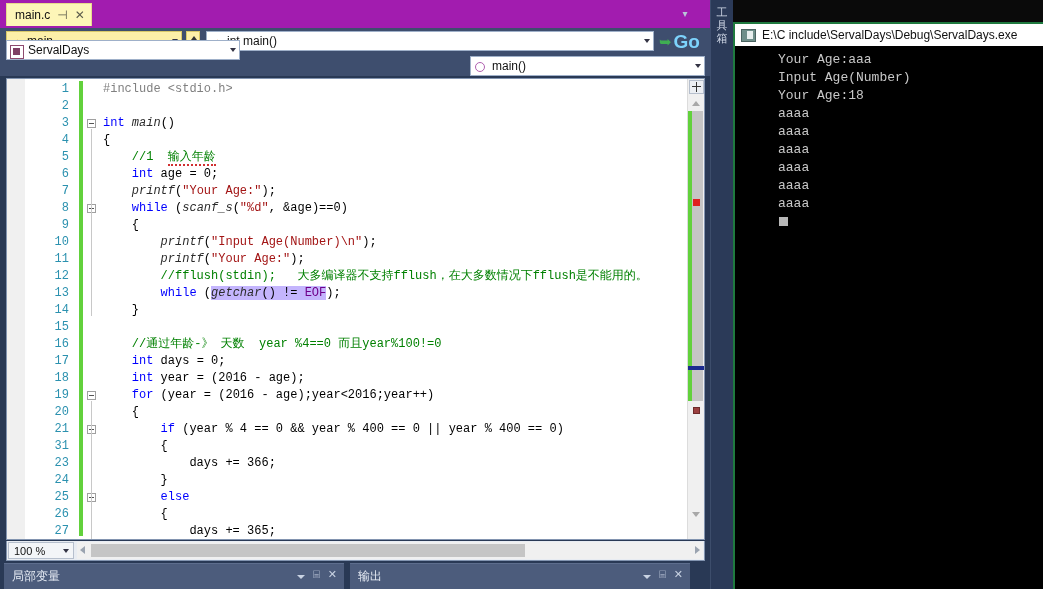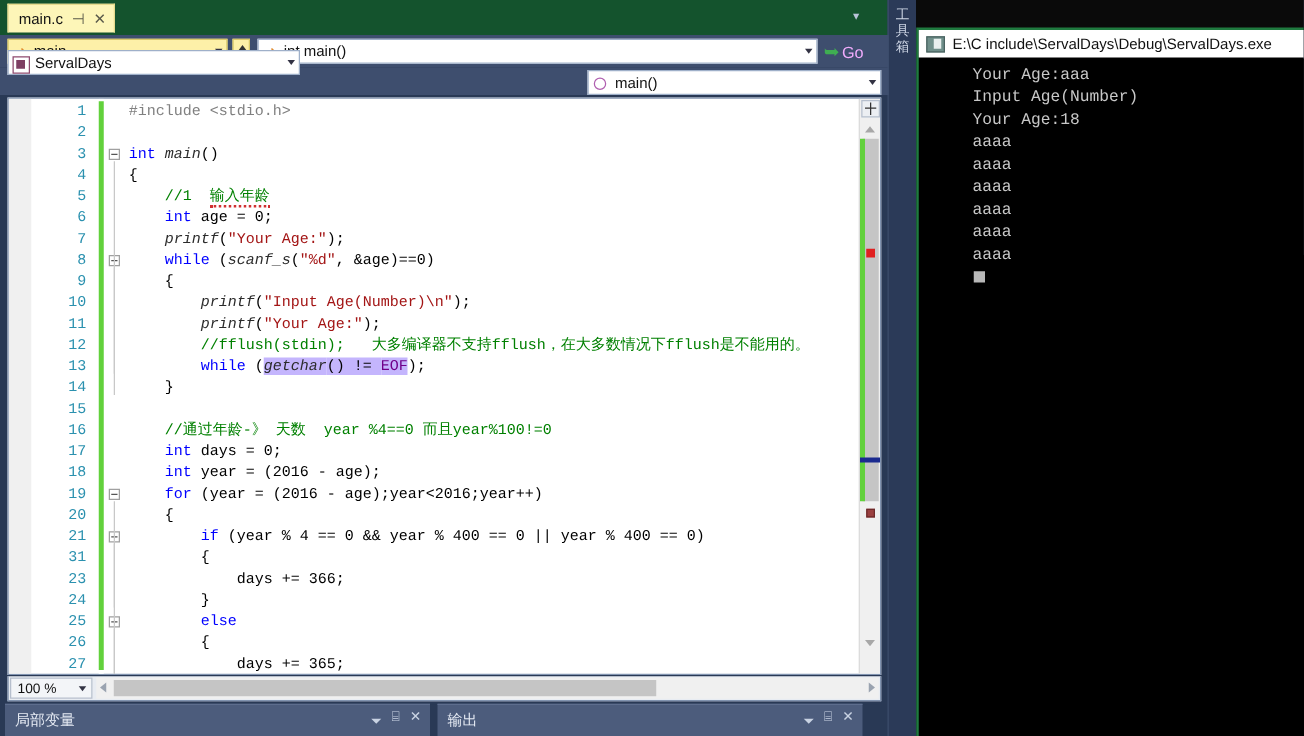--- a/index.html
+++ b/index.html
@@ -9,21 +9,21 @@
     font-family:"Liberation Sans", sans-serif;
     font-size:12px;
     -webkit-font-smoothing:none;
   }
   #root{position:relative;width:1043px;height:589px;}
 
   
   #vs{position:absolute;left:0;top:0;width:733px;height:589px;background:#293955;}
 
   
-  #tabstrip{position:absolute;left:0;top:0;width:733px;height:28px;background:#14532d;}
+  #tabstrip{position:absolute;left:0;top:0;width:733px;height:28px;background:#a21caf;}
   #tab-mainc{
     position:absolute;left:6px;top:3px;height:22px;
     background:#fdf6b8;border:1px solid #e6db8d;border-bottom:none;
     display:flex;align-items:center;padding:0 6px 0 8px;gap:7px;
     color:#1a1a1a;font-size:12px;
   }
   #tab-mainc .tabname{color:#111;}
   .tabicon{font-size:12px;color:#5a5a4a;line-height:1;cursor:pointer;}
   #tabstrip-chevron{
     position:absolute;right:42px;top:8px;width:12px;height:12px;color:#b9c4d8;
@@ -73,21 +73,21 @@
 
   #combo-sig{left:206px;top:31px;width:448px;}
   #combo-sig .lbl{margin-left:16px;}
   #sig-arrowicon{position:absolute;left:5px;top:5px;color:#e08a2e;font-size:11px;line-height:10px;}
 
   #gobtn{
     position:absolute;left:659px;top:31px;width:46px;height:21px;
     display:flex;align-items:center;gap:2px;cursor:pointer;
   }
   #go-icon{color:#3fae52;font-size:15px;line-height:15px;}
-  #go-label{color:#f0abfc;font-size:13px;font-weight:normal;}
+  #go-label{color:#7dd3fc;font-size:19px;font-weight:bold;}
 
   #combo-project{left:6px;top:40px;width:234px;}
   #combo-project .lbl{margin-left:17px;}
   #proj-icon{
     position:absolute;left:3px;top:4px;width:12px;height:12px;
     border:1px solid #8e4a6e;background:#fff;
   }
   #proj-icon:after{
     content:"";position:absolute;left:2px;top:2px;width:7px;height:7px;
     background:#7e3f63;

